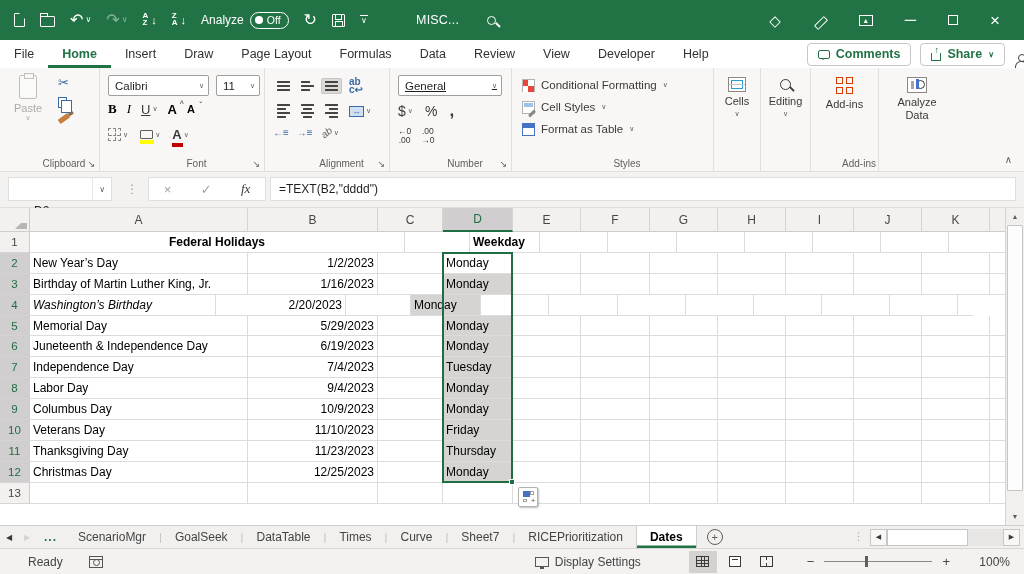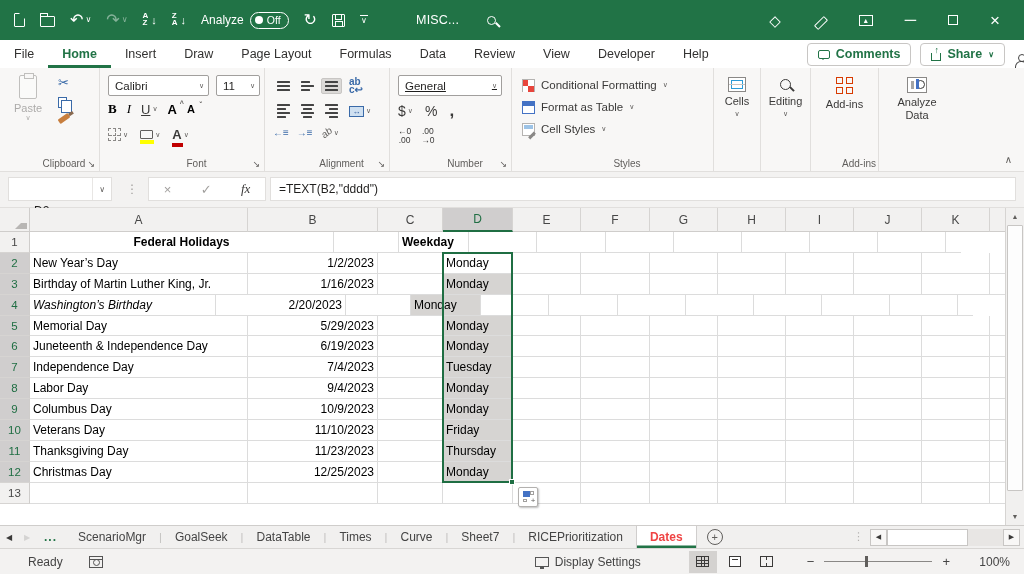--- a/index.html
+++ b/index.html
@@ -191,21 +191,21 @@
   .vthumb{position:absolute;top:17px;left:1px;width:16px;height:266px;background:#fdfdfd;border:1px solid #c8c6c4;border-radius:1px;}
   .varrow.down{position:absolute;bottom:0;left:0;right:0;}
 
   
   .tabstrip{position:absolute;top:525px;left:0;width:1024px;height:23px;background:#f1f0ef;
     border-top:1px solid #cfcdcb;display:flex;align-items:stretch;font-size:12px;color:#444;}
   .navarr{width:18px;display:flex;align-items:center;justify-content:center;font-size:8px;color:#3b3a39;}
   .navarr.dim{color:#b3b1af;}
   .moretabs{display:flex;align-items:center;padding:0 8px;color:#217346;font-weight:bold;letter-spacing:1px;}
   .stab{display:flex;align-items:center;padding:0 13px;cursor:default;}
-  .stab.active{background:#fff;color:#ef4444;font-weight:bold;box-shadow:inset 0 -2.5px 0 #217346;
+  .stab.active{background:#fff;color:#000000;font-weight:bold;box-shadow:inset 0 -2.5px 0 #217346;
     border-left:1px solid #d0cecd;border-right:1px solid #d0cecd;}
   .tabsep{display:flex;align-items:center;color:#c2c0be;font-size:11px;}
   .newsheet{display:flex;align-items:center;margin-left:10px;}
   .newsheet .circ{width:16px;height:16px;border:1px solid #605e5c;border-radius:50%;display:flex;
     align-items:center;justify-content:center;font-size:11px;color:#605e5c;}
   .hdots{position:absolute;right:160px;top:4px;color:#b3b1af;font-size:11px;}
   .hscroll{position:absolute;right:4px;top:2px;width:150px;height:18px;display:flex;align-items:center;}
   .hbtn{width:17px;height:17px;border:1px solid #c8c6c4;background:#f8f7f6;display:flex;align-items:center;
     justify-content:center;font-size:7px;color:#3b3a39;}
   .htrack{flex:1;height:17px;background:#e8e6e4;position:relative;}
@@ -493,27 +493,27 @@
   </div>
 
   <div class="rgroup" style="width:202px;">
     <div style="position:absolute;left:10px;top:6px;">
         <div class="stylerow">
           <span class="sic cf"></span>
           <span>Conditional Formatting</span>
           <span class="chev">∨</span>
         </div>
         <div class="stylerow">
+          <span class="sic pen"></span>
+          <span>Cell Styles</span>
+          <span class="chev">∨</span>
+        </div>
+        <div class="stylerow">
           <span class="sic tbl"></span>
           <span>Format as Table</span>
-          <span class="chev">∨</span>
-        </div>
-        <div class="stylerow">
-          <span class="sic pen"></span>
-          <span>Cell Styles</span>
           <span class="chev">∨</span>
         </div>
       </div>
     <div class="rgroup-label">Styles</div>
   </div>
 
   <div class="rgroup" style="width:47px;">
     <div class="bigbtn">
       <span class="icon-cells"></span>
       <span>Cells</span>
@@ -582,21 +582,21 @@
       <div class="colhdr" style="width: 69px;">F</div>
       <div class="colhdr" style="width: 68px;">G</div>
       <div class="colhdr" style="width: 68px;">H</div>
       <div class="colhdr" style="width: 68px;">I</div>
       <div class="colhdr" style="width: 68px;">J</div>
       <div class="colhdr" style="width: 68px;">K</div>
       <div class="colhdr" style="width: 15px; border-right: none;"></div>
     </div>
     <div class="grow" style="height: 20.9px;">
       <div class="rownum">1</div>
-      <div class="cell bold center" style="width: 304px;">Federal Holidays</div>
+      <div class="cell bold center" style="width: 375px;">Federal Holidays</div>
       <div class="cell" style="width: 65px;"></div>
       <div class="cell bold" style="width: 70px;">Weekday</div>
       <div class="cell" style="width: 68px;"></div>
       <div class="cell" style="width: 69px;"></div>
       <div class="cell" style="width: 68px;"></div>
       <div class="cell" style="width: 68px;"></div>
       <div class="cell" style="width: 68px;"></div>
       <div class="cell" style="width: 68px;"></div>
       <div class="cell" style="width: 68px;"></div>
       <div class="cell filler" style="width: 15px;"></div>

